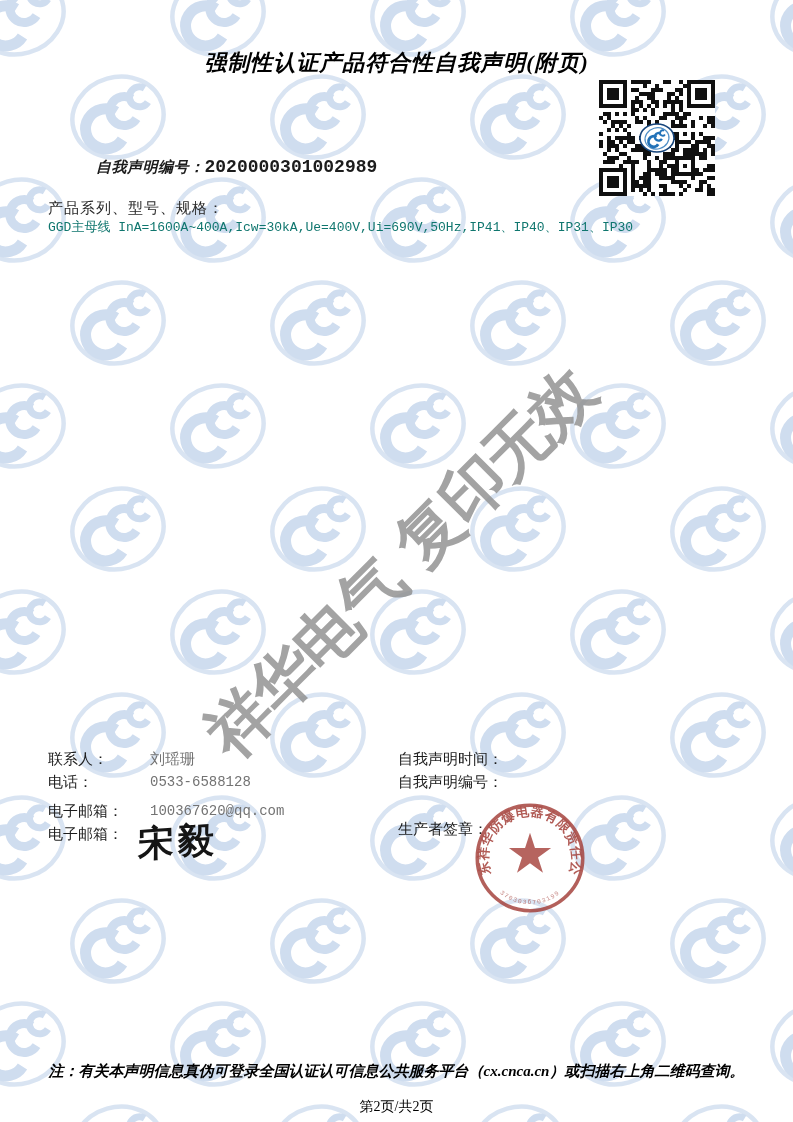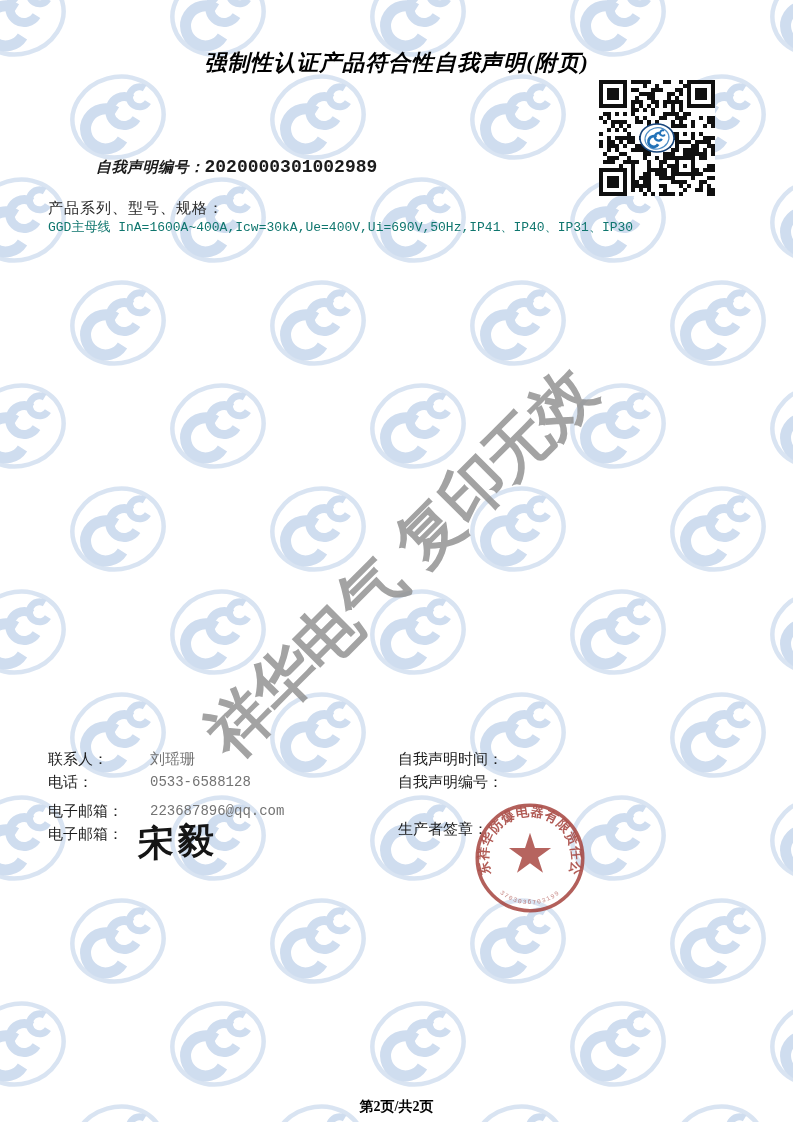--- a/index.html
+++ b/index.html
@@ -42,21 +42,21 @@
     transform:rotate(-4deg) skewX(-4deg);letter-spacing:4px;
     font-family:"DejaVu Sans","Liberation Sans",sans-serif;
   }
   .seal{position:absolute;left:472px;top:800px;width:116px;height:116px;opacity:0.88;}
   .foot-note{
     position:absolute;left:0;top:1062px;width:793px;text-align:center;
     font-size:15px;font-weight:bold;font-style:italic;color:#000;
   }
   .foot-page{
     position:absolute;left:0;top:1098px;width:793px;text-align:center;
-    font-size:14px;font-weight:bold;color:#000;
+    font-size:14px;font-weight:normal;color:#000;
   }
 </style>
 </head>
 <body>
 
 <div class="page">
 
   <svg class="wm-pattern" viewBox="0 0 793 1122" xmlns="http://www.w3.org/2000/svg">
     <defs>
       <symbol id="cccsym" viewBox="0 0 100 95">
@@ -513,21 +513,21 @@
     <div class="prod-h">产品系列、型号、规格：</div>
     <div class="prod-s">GGD主母线 InA=1600A~400A,Icw=30kA,Ue=400V,Ui=690V,50Hz,IP41、IP40、IP31、IP30</div>
 
     <div class="row l-lab" style="top:750px">联系人：</div>
     <div class="row l-val val" style="top:750px">刘瑶珊</div>
 
     <div class="row l-lab" style="top:773px">电话：</div>
     <div class="row l-val val mono" style="top:774px">0533-6588128</div>
 
     <div class="row l-lab" style="top:802px">电子邮箱：</div>
-    <div class="row l-val val mono" style="top:803px">223687896@qq.com</div>
+    <div class="row l-val val mono" style="top:803px">100367620@qq.com</div>
 
     <div class="row l-lab" style="top:825px">电子邮箱：</div>
     <div class="sig">宋毅</div>
 
     <div class="row r-lab" style="top:750px">自我声明时间：</div>
 
     <div class="row r-lab" style="top:773px">自我声明编号：</div>
 
     <div class="row r-lab" style="top:820px">生产者签章：</div>
 
@@ -539,15 +539,16 @@
       <circle cx="55" cy="55" r="50" fill="none" stroke="#a23b35" stroke-width="3.4" opacity="0.92"></circle>
       <path d="M55 31 L59.7 45.5 L75 45.5 L62.6 54.5 L67.3 69 L55 60 L42.7 69 L47.4 54.5 L35 45.5 L50.3 45.5 Z" fill="#a23b35" opacity="0.9"></path>
       <text font-size="12.5" fill="#a23b35" letter-spacing="0.5" font-family="Liberation Serif, DejaVu Serif, serif" font-weight="bold" opacity="0.95">
         <textPath href="#sealTopArc" startOffset="50%" text-anchor="middle">山东祥华防爆电器有限责任公司</textPath>
       </text>
       <text font-size="6" fill="#a23b35" letter-spacing="1.2" opacity="0.7" font-family="Liberation Mono, DejaVu Sans Mono, monospace">
         <textPath href="#sealBotArc" startOffset="50%" text-anchor="middle">3703036703199</textPath>
       </text>
     </svg>
 
+    <div class="foot-note">注：有关本声明信息真伪可登录全国认证认可信息公共服务平台（cx.cnca.cn）或扫描右上角二维码查询。</div>
     <div class="foot-page">第2页/共2页</div>
   </div>
 </div>
 
 </body></html>

